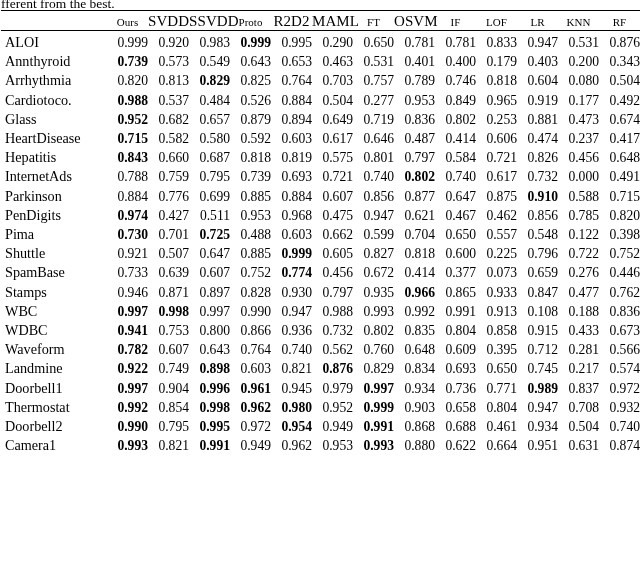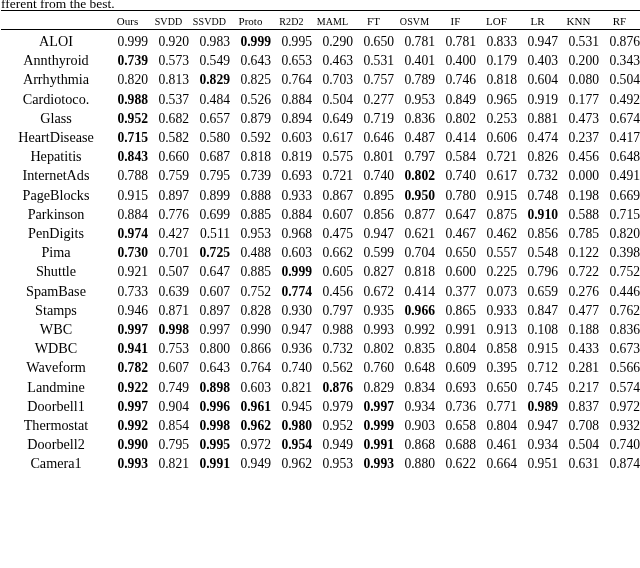--- a/index.html
+++ b/index.html
@@ -45,35 +45,35 @@
     font-weight: normal;
     vertical-align: baseline;
     white-space: nowrap;
   }
 
   
   tr.rule-top td { border-top: 1.6px solid #000; height: 2px; font-size: 0; line-height: 0; }
   tr.rule-mid td { border-top: 1.0px solid #000; height: 2px; font-size: 0; line-height: 0; }
   th .sc {
     font-variant: small-caps;
-    font-size: 10px;
+    font-size: 15px;
     letter-spacing: 0.1px;
   }
   th .reg {
     font-size: 11px;
   }
 
   tbody td {
     height: 18.2px;
     line-height: 18.2px;
     text-align: right;
     padding-right: 2px;
   }
   tbody td.name {
-    text-align: center;
+    text-align: left;
     padding-left: 4px;
     padding-right: 0;
     font-size: 14.2px;
   }
   tbody td.num { font-size: 13.6px; }
   tbody td.b { font-weight: bold; }
 
   
   col.c-name { width: 106px; }
   col.c-data { width: 41px; }
@@ -247,36 +247,20 @@
           <td class="num">0.721</td>
           <td class="num">0.740</td>
           <td class="num b">0.802</td>
           <td class="num">0.740</td>
           <td class="num">0.617</td>
           <td class="num">0.732</td>
           <td class="num">0.000</td>
           <td class="num">0.491</td>
         </tr>
         <tr>
-          <td class="name">PageBlocks</td>
-          <td class="num">0.915</td>
-          <td class="num">0.897</td>
-          <td class="num">0.899</td>
-          <td class="num">0.888</td>
-          <td class="num">0.933</td>
-          <td class="num">0.867</td>
-          <td class="num">0.895</td>
-          <td class="num b">0.950</td>
-          <td class="num">0.780</td>
-          <td class="num">0.915</td>
-          <td class="num">0.748</td>
-          <td class="num">0.198</td>
-          <td class="num">0.669</td>
-        </tr>
-        <tr>
           <td class="name">Parkinson</td>
           <td class="num">0.884</td>
           <td class="num">0.776</td>
           <td class="num">0.699</td>
           <td class="num">0.885</td>
           <td class="num">0.884</td>
           <td class="num">0.607</td>
           <td class="num">0.856</td>
           <td class="num">0.877</td>
           <td class="num">0.647</td>

